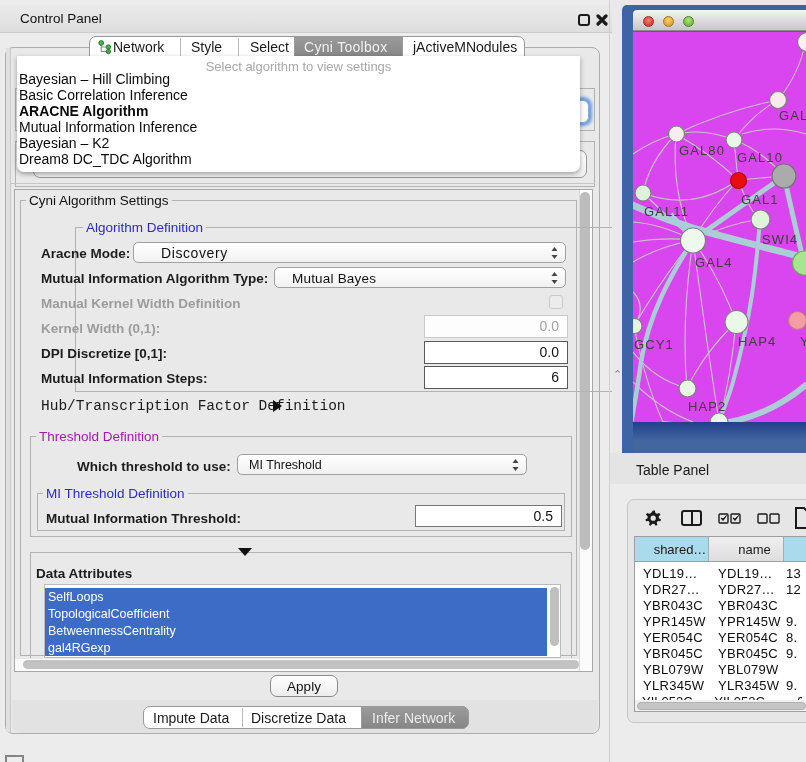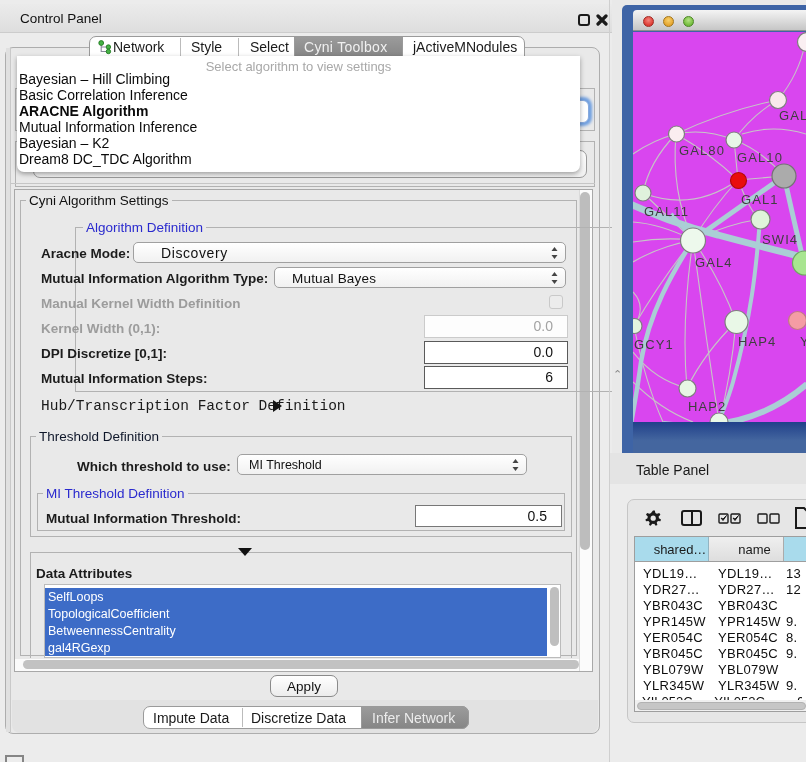--- a/index.html
+++ b/index.html
@@ -4,21 +4,21 @@
 <style>
 * { margin:0; padding:0; box-sizing:border-box; }
 html,body { width:806px; height:762px; overflow:hidden; }
 body { font-family:"Liberation Sans", sans-serif; background:#e9e9e9; position:relative; }
 .abs { position:absolute; }
 .lbl { position:absolute; font-size:13.5px; font-weight:bold; color:#1c1c1c; white-space:nowrap; }
 .dis { color:#9c9c9c; }
 .combo { position:absolute; border:1px solid #a0a0a0; border-radius:5px; background:linear-gradient(#ffffff,#f1f1f1); font-size:13.5px; color:#111; }
 .combo .ct { position:absolute; left:12px; top:50%; transform:translateY(-50%); white-space:nowrap; }
 .combo .arr { position:absolute; right:7px; top:50%; transform:translateY(-50%); width:7px; height:12px; }
-.field { position:absolute; background:#fff; font-size:14px; color:#111; text-align:right; padding-right:14px; line-height:21px; }
+.field { position:absolute; background:#fff; font-size:14px; color:#111; text-align:right; padding-right:8px; line-height:21px; }
 .grp { position:absolute; border:1px solid #b2b2b2; }
 .gt { position:absolute; top:-8px; background:#e9e9e9; padding:0 3px; font-size:13.5px; white-space:nowrap; }
 svg text { font-family:"Liberation Sans", sans-serif; }
 </style>
 </head>
 <body>
 
 <div class="abs" style="left:0;top:0;width:612px;height:762px;background:#ececec;"></div>
 
 <div class="abs" style="left:0;top:4px;width:612px;height:29px;background:linear-gradient(#ebebeb,#dedede);border-bottom:1px solid #cccccc;"></div>
@@ -83,21 +83,21 @@
 <div class="field" style="left:424px;top:315px;width:144px;height:23px;border:1px solid #cbcbcb;color:#a3a3a3;background:#fdfdfd;">0.0</div>
 <div class="lbl" style="left:41px;top:346px;">DPI Discretize [0,1]:</div>
 <div class="field" style="left:424px;top:341px;width:144px;height:23px;border:1px solid #5a5a5a;">0.0</div>
 <div class="lbl" style="left:41px;top:371px;">Mutual Information Steps:</div>
 <div class="field" style="left:424px;top:366px;width:144px;height:23px;border:1px solid #5a5a5a;">6</div>
 
 <div class="abs" style="left:41px;top:398px;font-size:14.5px;color:#1a1a1a;font-family:Liberation Mono, monospace;">Hub/Transcription Factor Definition</div>
 <div class="abs" style="left:273px;top:400px;width:0;height:0;border-left:9px solid #111;border-top:6px solid transparent;border-bottom:6px solid transparent;"></div>
 
 <div class="grp" style="left:30px;top:436px;width:542px;height:101px;">
-  <span class="gt" style="left:5px;color:#0f172a;">Threshold Definition</span>
+  <span class="gt" style="left:5px;color:#a21caf;">Threshold Definition</span>
 </div>
 <div class="lbl" style="left:77px;top:459px;">Which threshold to use:</div>
 <div class="combo" style="left:237px;top:454px;width:290px;height:21px;">
   <span class="ct" style="left:11px;font-size:12.5px;">MI Threshold</span>
   <svg class="arr" viewBox="0 0 7 12">
       <path d="M3.5 0 L6.5 4 L0.5 4 Z M3.5 12 L6.5 8 L0.5 8 Z" fill="#444"></path>
     </svg>
 </div>
 <div class="grp" style="left:37px;top:493px;width:528px;height:38px;">
   <span class="gt" style="left:5px;color:#2a2ace;">MI Threshold Definition</span>

